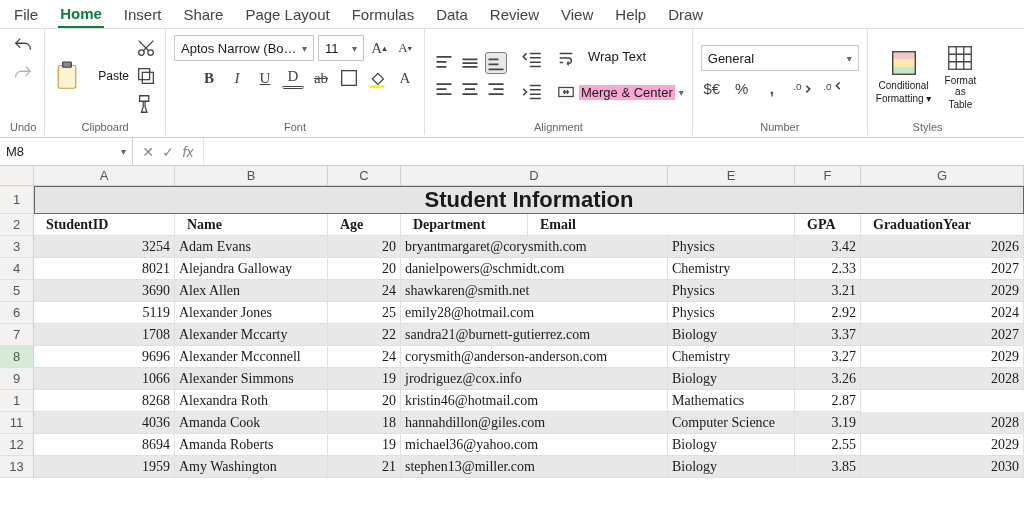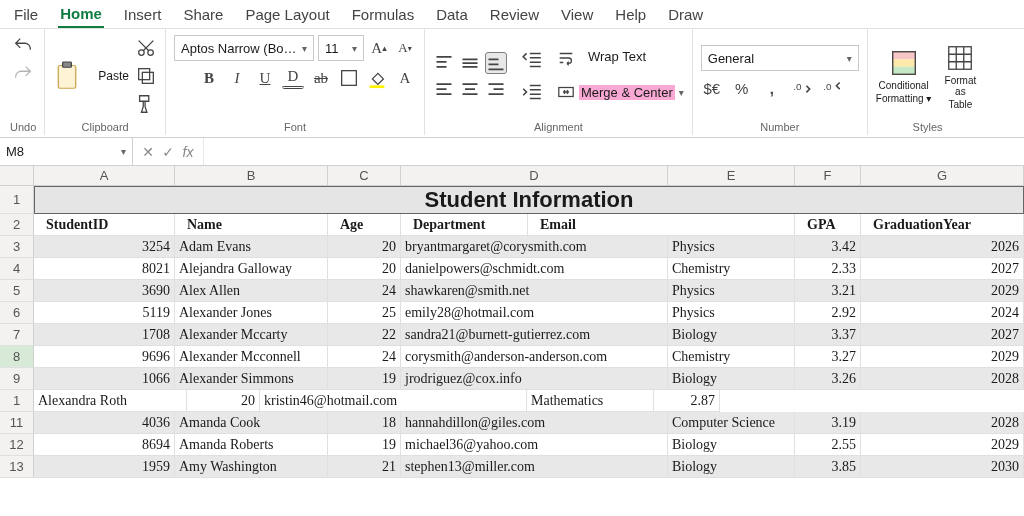--- a/index.html
+++ b/index.html
@@ -403,20 +403,21 @@
         <div class="cell cA num">1066</div>
         <div class="cell cB">Alexander Simmons</div>
         <div class="cell cC num">19</div>
         <div class="cell cD">jrodriguez@cox.info</div>
         <div class="cell cE">Biology</div>
         <div class="cell cF num">3.26</div>
         <div class="cell cG num">2028</div>
       </div>
       <div class="row">
         <div class="rowhdr">1</div>
+        <div class="cell cA num">8268</div>
         <div class="cell cB">Alexandra Roth</div>
         <div class="cell cC num">20</div>
         <div class="cell cD">kristin46@hotmail.com</div>
         <div class="cell cE">Mathematics</div>
         <div class="cell cF num">2.87</div>
       </div>
       <div class="row stripe">
         <div class="rowhdr">11</div>
         <div class="cell cA num">4036</div>
         <div class="cell cB">Amanda Cook</div>

